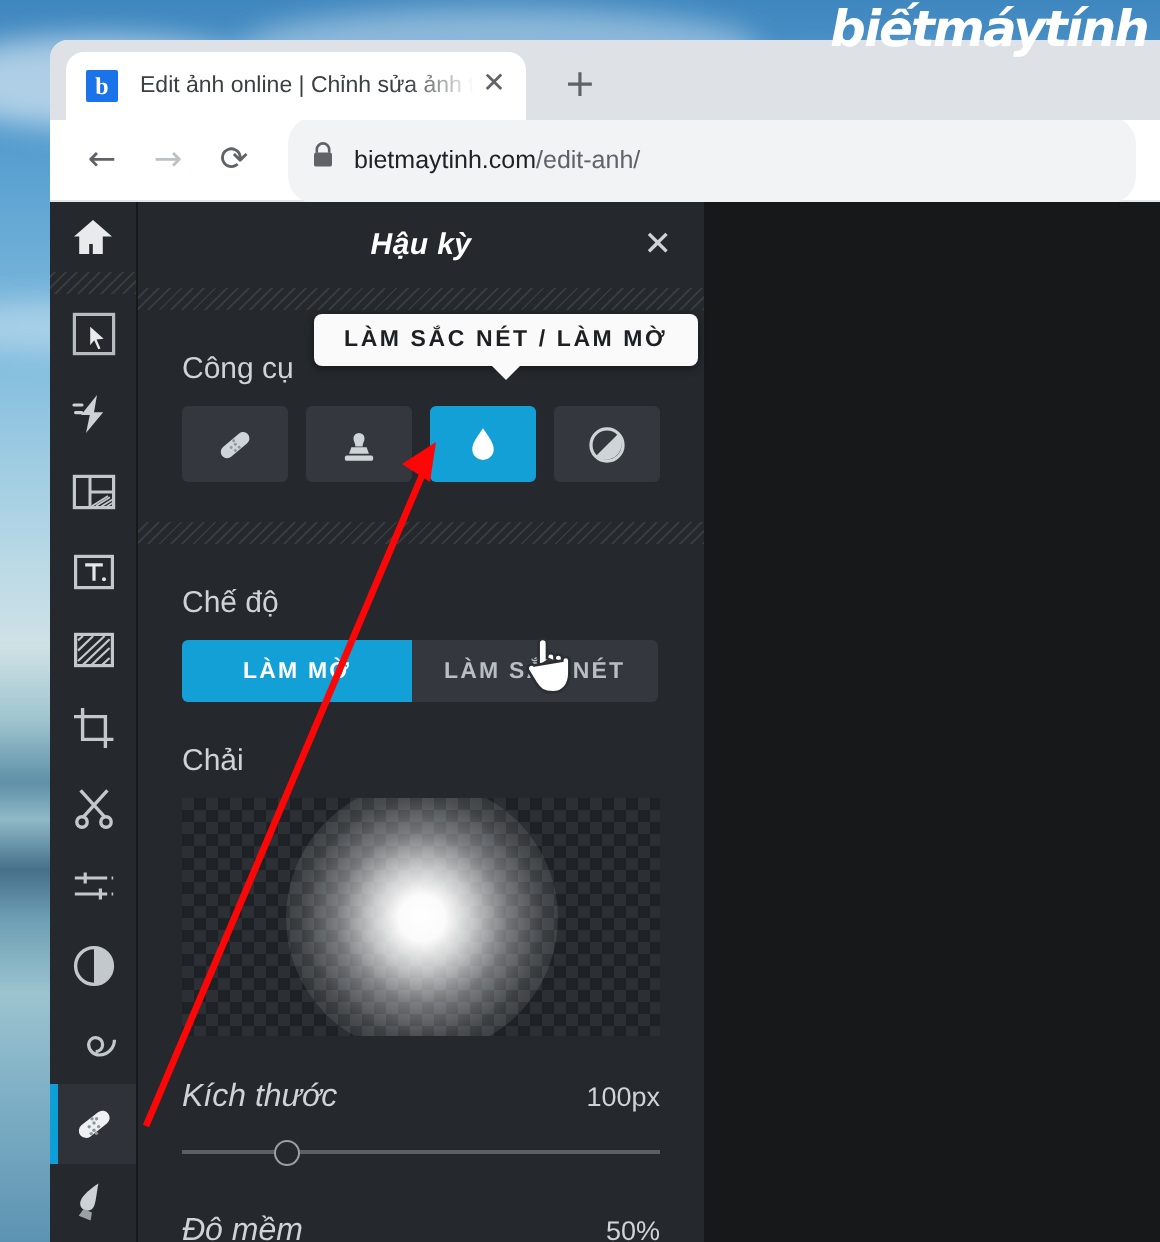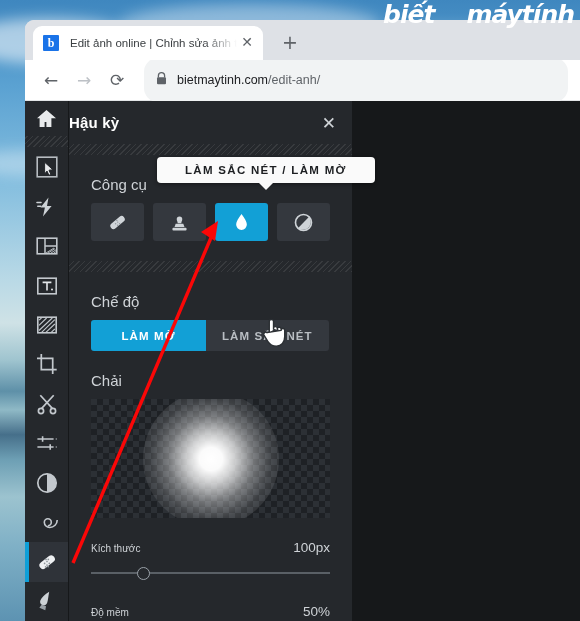--- a/index.html
+++ b/index.html
@@ -117,21 +117,21 @@
 
   
   #panel{
     position:absolute; left:43px; top:0; bottom:0; width:284px;
     background:#25282c;
     border-left:1px solid #16181a;
     display:flex; flex-direction:column;
   }
   #panelhead{
     height:43px; flex:0 0 43px; position:relative;
-    display:flex; align-items:center; justify-content:flex-start;
+    display:flex; align-items:center; justify-content:center;font-style:italic;
   }
   #paneltitle{ color:#fff; font-size:15px; font-weight:bold; letter-spacing:.2px; }
   #panelclose{
     position:absolute; right:16px; top:50%; transform:translateY(-50%);
     color:#cfd3d7; font-size:17px; line-height:1;
     font-family:"DejaVu Sans", sans-serif;
   }
   .stripe{
     height:11px; flex:0 0 11px;
     background-image:repeating-linear-gradient(-45deg,
@@ -177,40 +177,40 @@
     background:radial-gradient(circle,
       rgba(255,255,255,1) 0%, rgba(255,255,255,.98) 12%,
       rgba(255,255,255,.75) 26%, rgba(255,255,255,.38) 44%,
       rgba(255,255,255,.14) 62%, rgba(255,255,255,.03) 80%,
       rgba(255,255,255,0) 100%);
   }
 
   
   .sliderblock{ margin-top:22px; }
   .sliderhead{ display:flex; justify-content:space-between; align-items:baseline; }
-  .sliderhead .nm{ color:#cfd3d7; font-size:10px; }
+  .sliderhead .nm{ color:#cfd3d7; font-size:16px;font-style:italic; }
   .sliderhead .vl{ color:#cfd3d7; font-size:13.5px; }
   .track{
     position:relative; height:18px; margin-top:9px;
   }
   .track::before{
     content:""; position:absolute; left:0; right:0; top:8px; height:1.5px;
     background:#5a6066;
   }
   .knob{
     position:absolute; top:3px; width:13px; height:13px;
     margin-left:-6.5px; border-radius:50%;
     border:1.5px solid #9aa1a8; background:#25282c;
   }
 
   
   #tooltip{
     position:absolute; left:88px; top:56px;
     background:#fafafa; color:#1d1f22;
-    padding:7px 28px; border-radius:4px;
+    padding:7px 15px; border-radius:4px;
     font-size:11.5px; font-weight:bold; letter-spacing:1.3px;
     white-space:nowrap;
     box-shadow:0 1px 4px rgba(0,0,0,.45);
     z-index:12;
   }
   #tooltip::after{
     content:""; position:absolute; left:50%; bottom:-7px; margin-left:-8px;
     border-left:8px solid transparent; border-right:8px solid transparent;
     border-top:8px solid #fafafa;
   }
@@ -227,21 +227,21 @@
   }
 
   
   #logo{
     position:absolute; right:6px; top:2px; z-index:40;
     font-family:"DejaVu Sans", sans-serif;
     font-weight:bold; font-size:25px; font-style:italic;
     letter-spacing:-1px; line-height:1;
   }
   #logo .a{ color:#ffffff; }
-  #logo .b{ color:#ffffff;margin-left:32px; }
+  #logo .b{ color:#ffffff; }
 </style>
 </head>
 <body>
 
 <div id="desktop">
   <div class="cloud" style="left:-40px;top:18px;width:180px;height:46px;"></div>
   <div class="cloud" style="left:120px;top:4px;width:260px;height:40px;opacity:.7;"></div>
   <div class="cloud" style="left:340px;top:26px;width:220px;height:34px;opacity:.5;"></div>
   <div class="cloud" style="left:-30px;top:150px;width:110px;height:26px;opacity:.6;"></div>
 </div>

